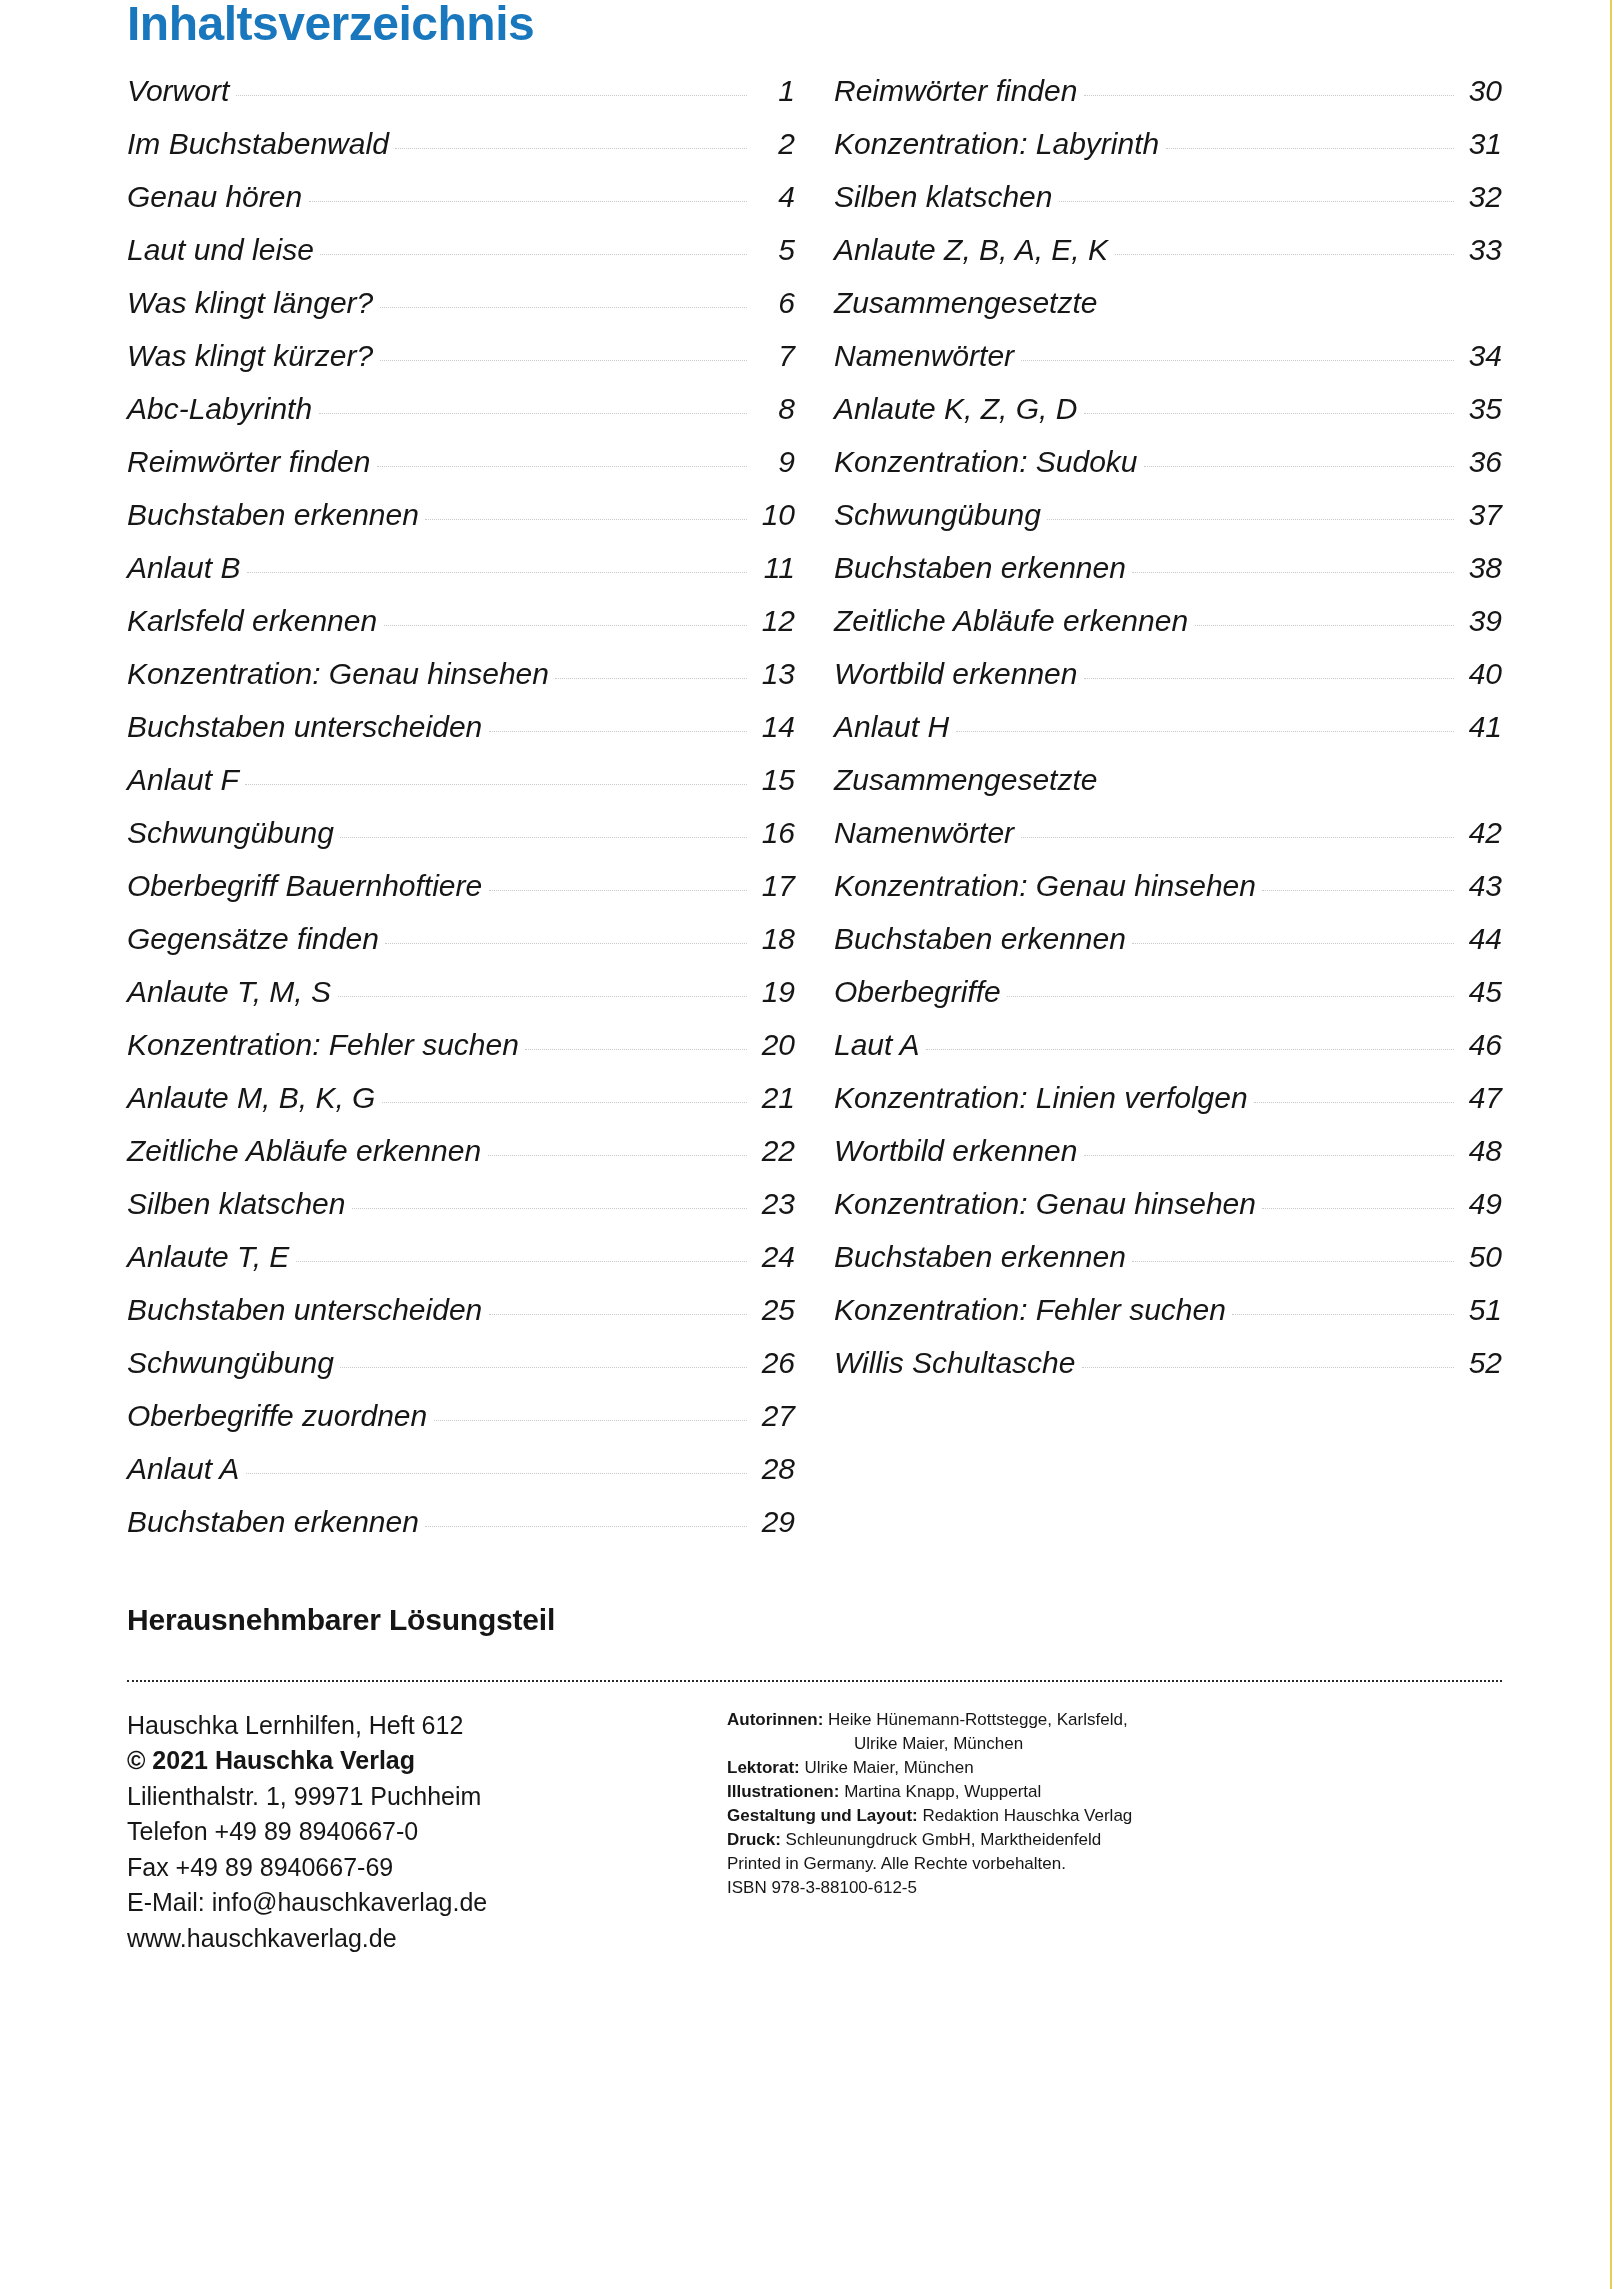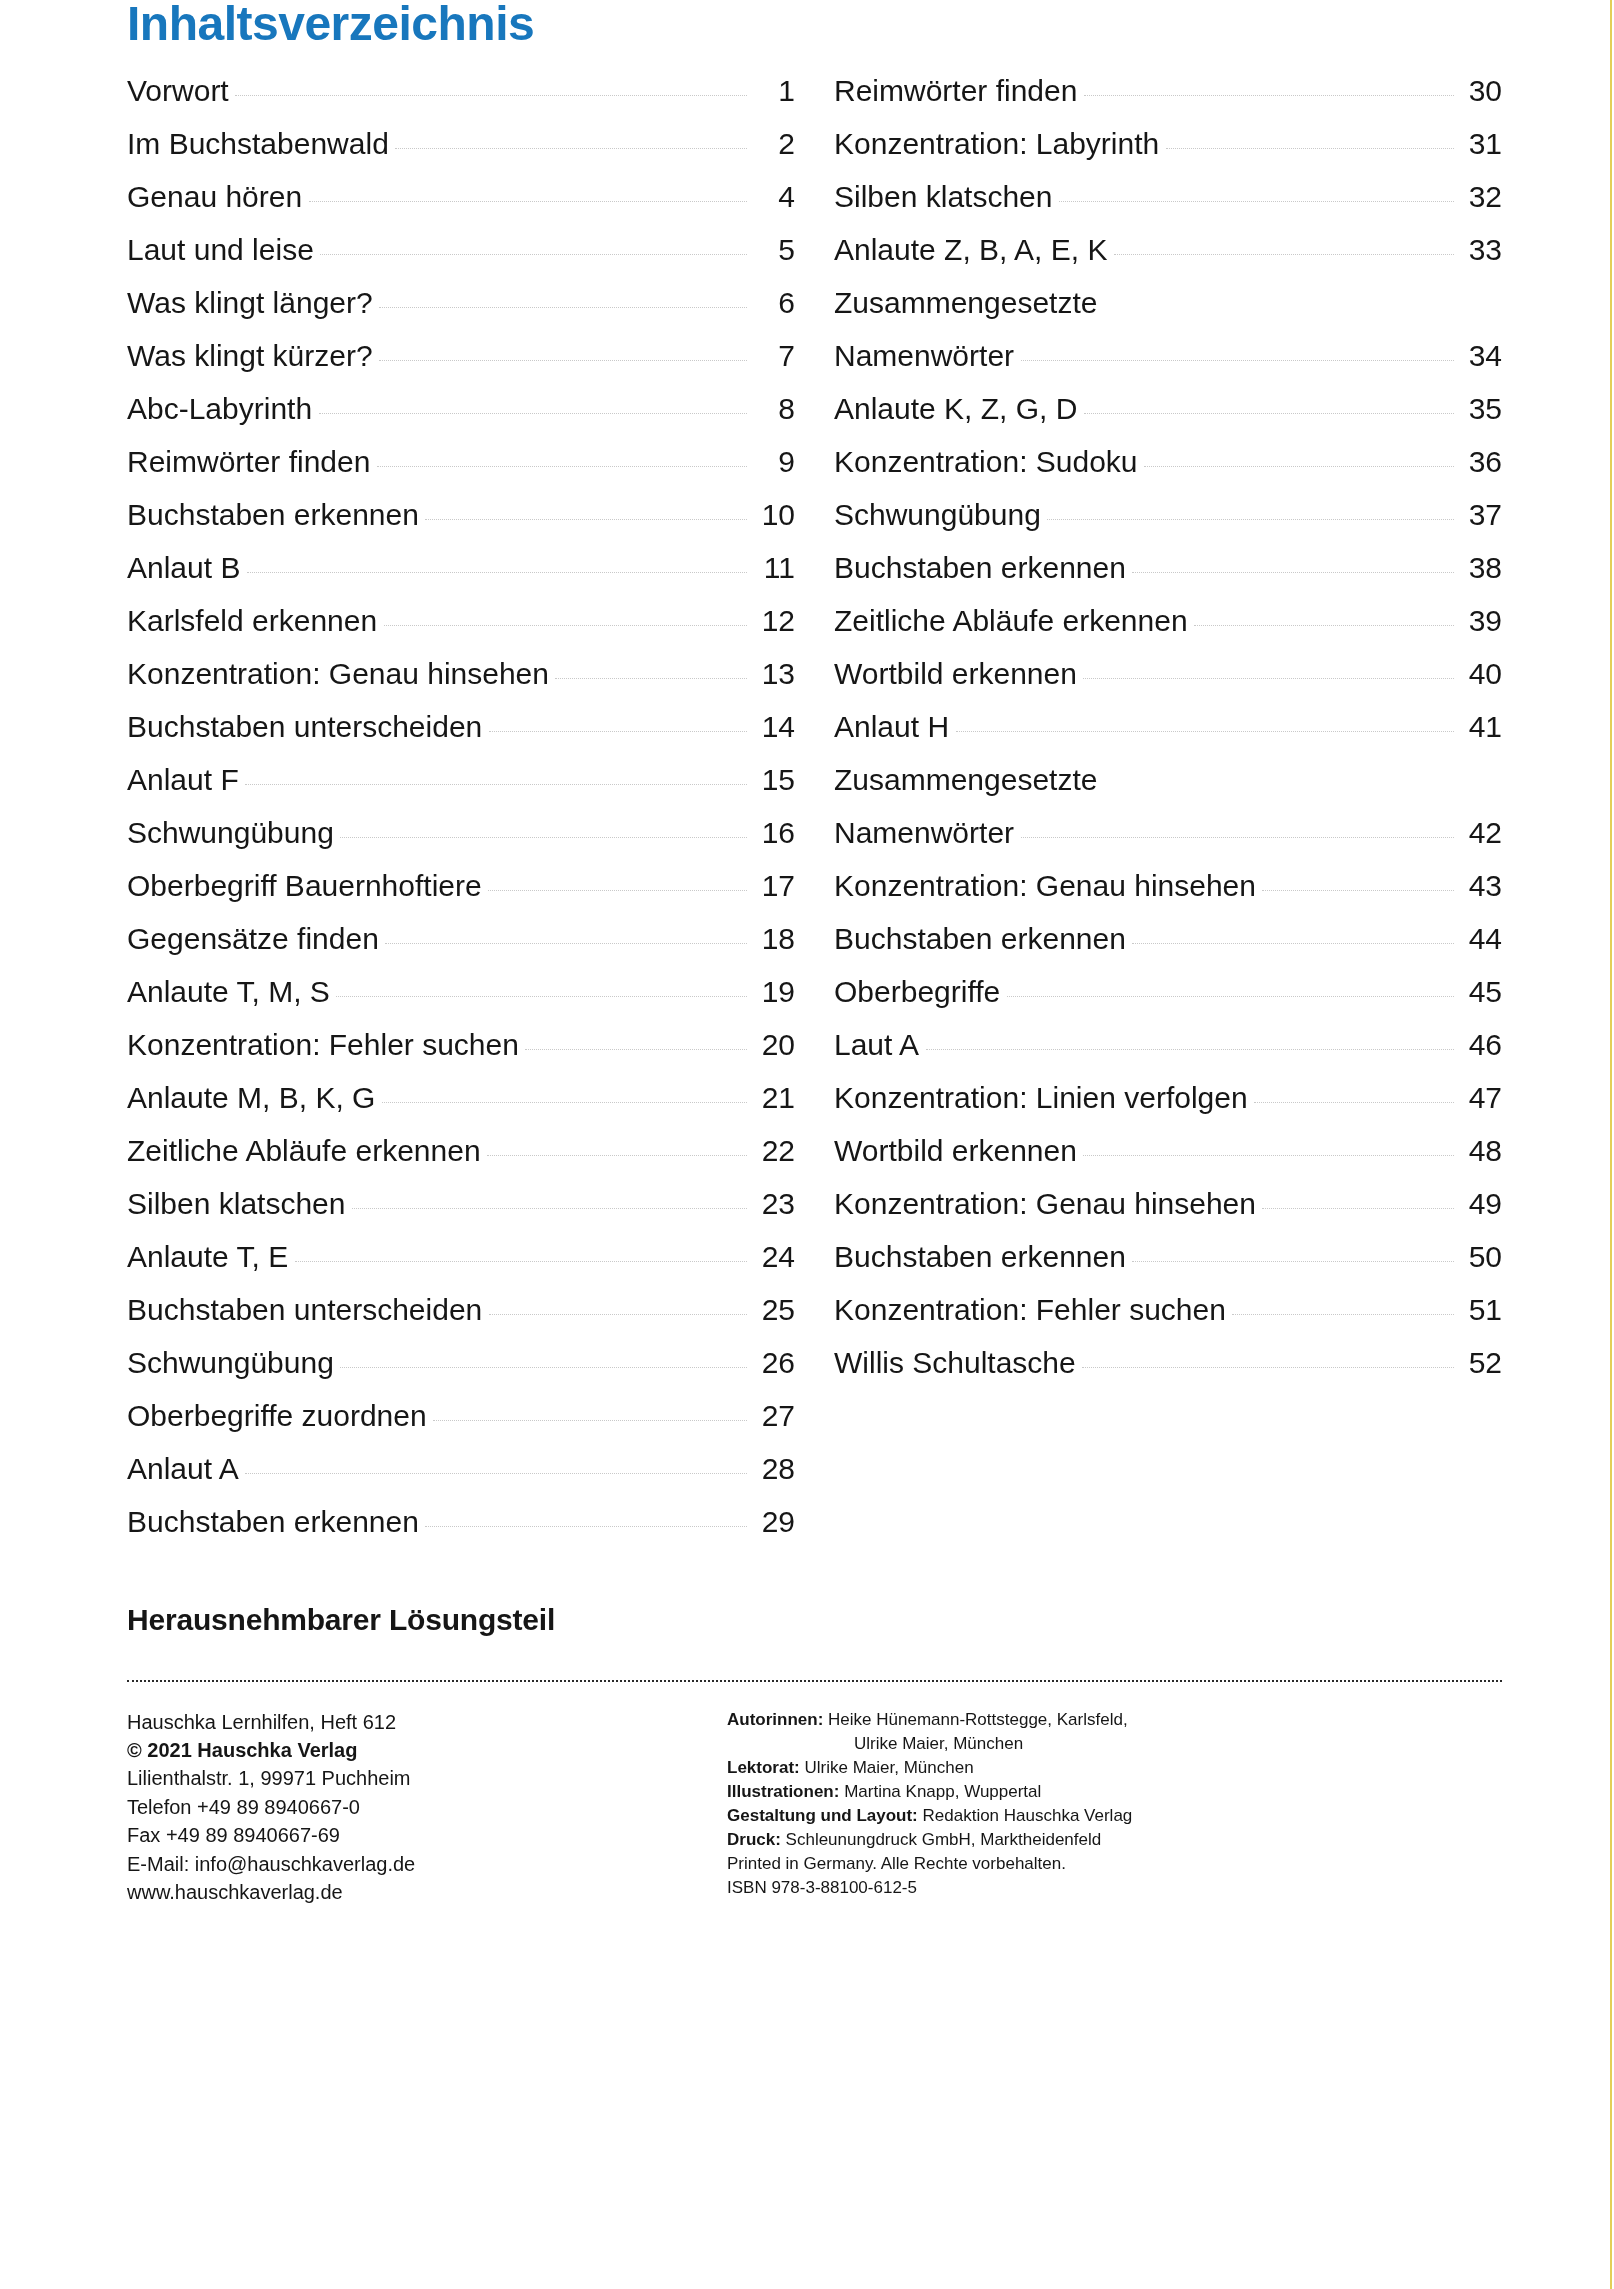--- a/index.html
+++ b/index.html
@@ -42,20 +42,21 @@
     letter-spacing: -0.5px;
     margin-bottom: 28px;
     line-height: 1.0;
   }
 
   
   .columns {
     display: flex;
     gap: 39px;
     align-items: flex-start;
+    font-style: italic;
   }
   .col { width: 668px; }
 
   .entry {
     display: flex;
     align-items: baseline;
     font-size: 30px;
     line-height: 1.0;
     height: 53px;
     white-space: nowrap;
@@ -101,21 +102,21 @@
   }
 
   
   .footer {
     display: flex;
     margin-top: 26px;
     gap: 37px;
   }
   .footer-left {
     width: 563px;
-    font-size: 20px;
+    font-size: 25px;
     line-height: 1.42;
   }
   .footer-right {
     flex: 1;
     font-size: 17px;
     line-height: 1.42;
   }
   .footer .b { font-weight: 700; }
   .credit-indent { padding-left: 127px; }
 </style>

